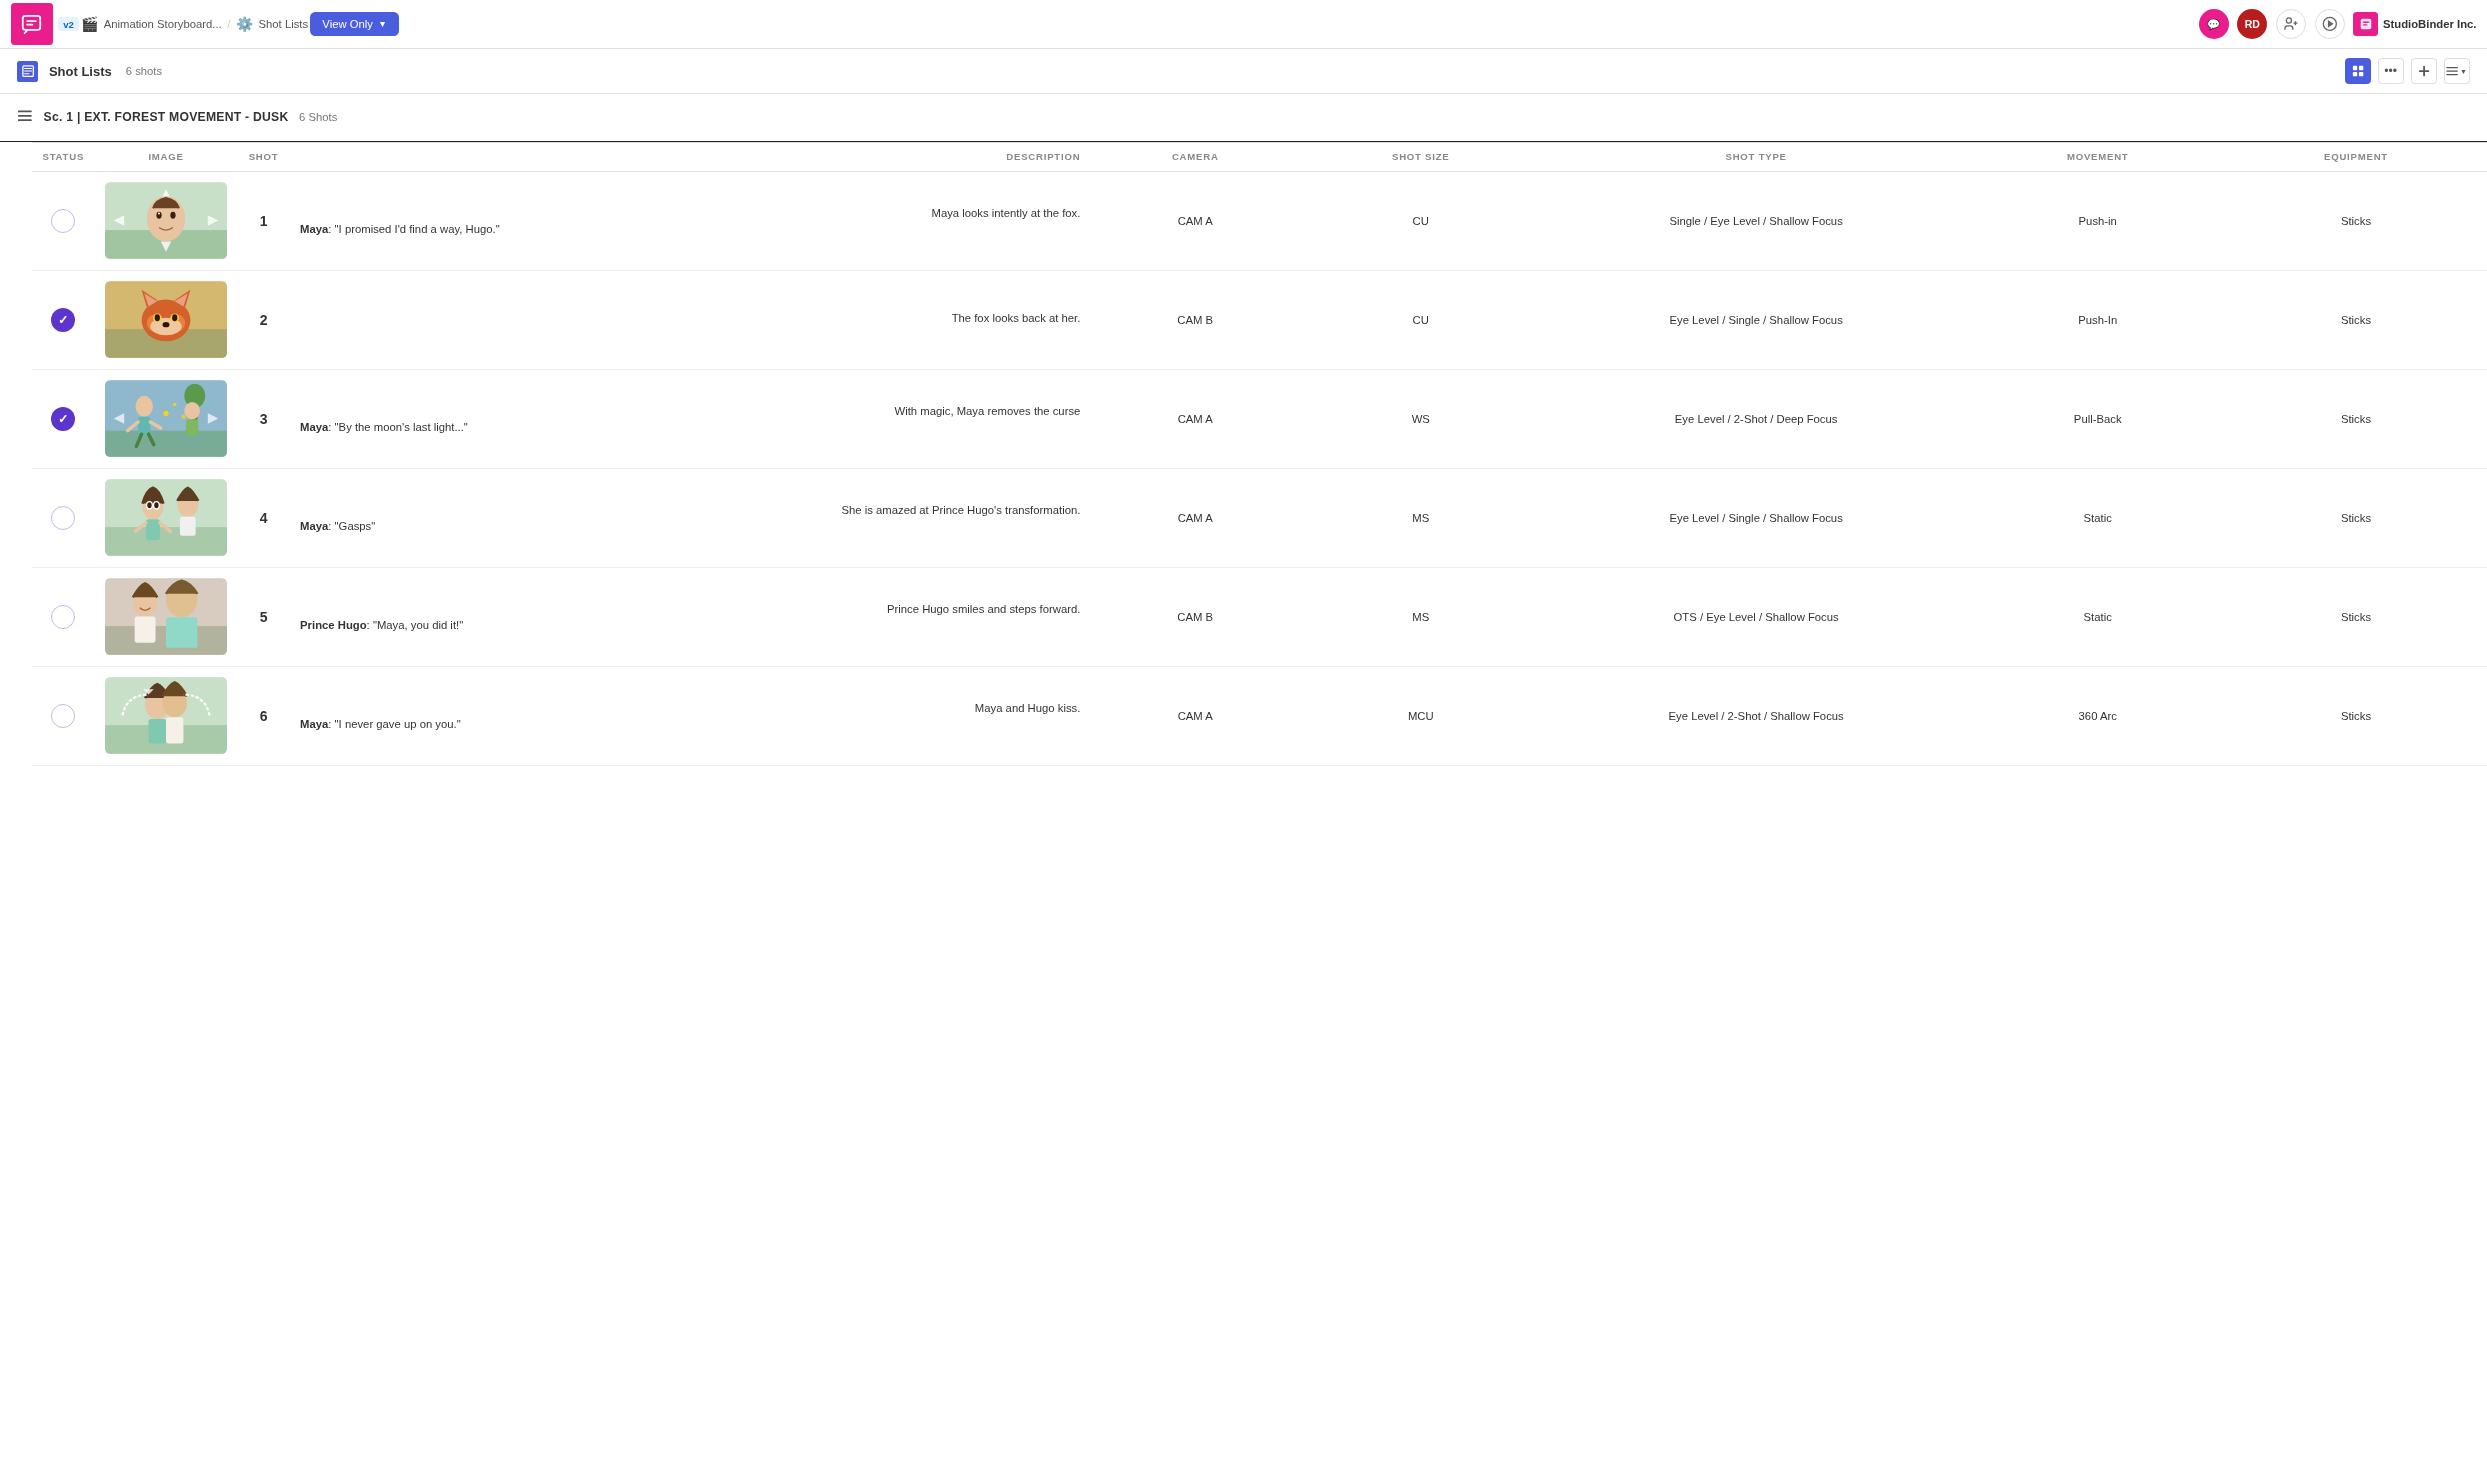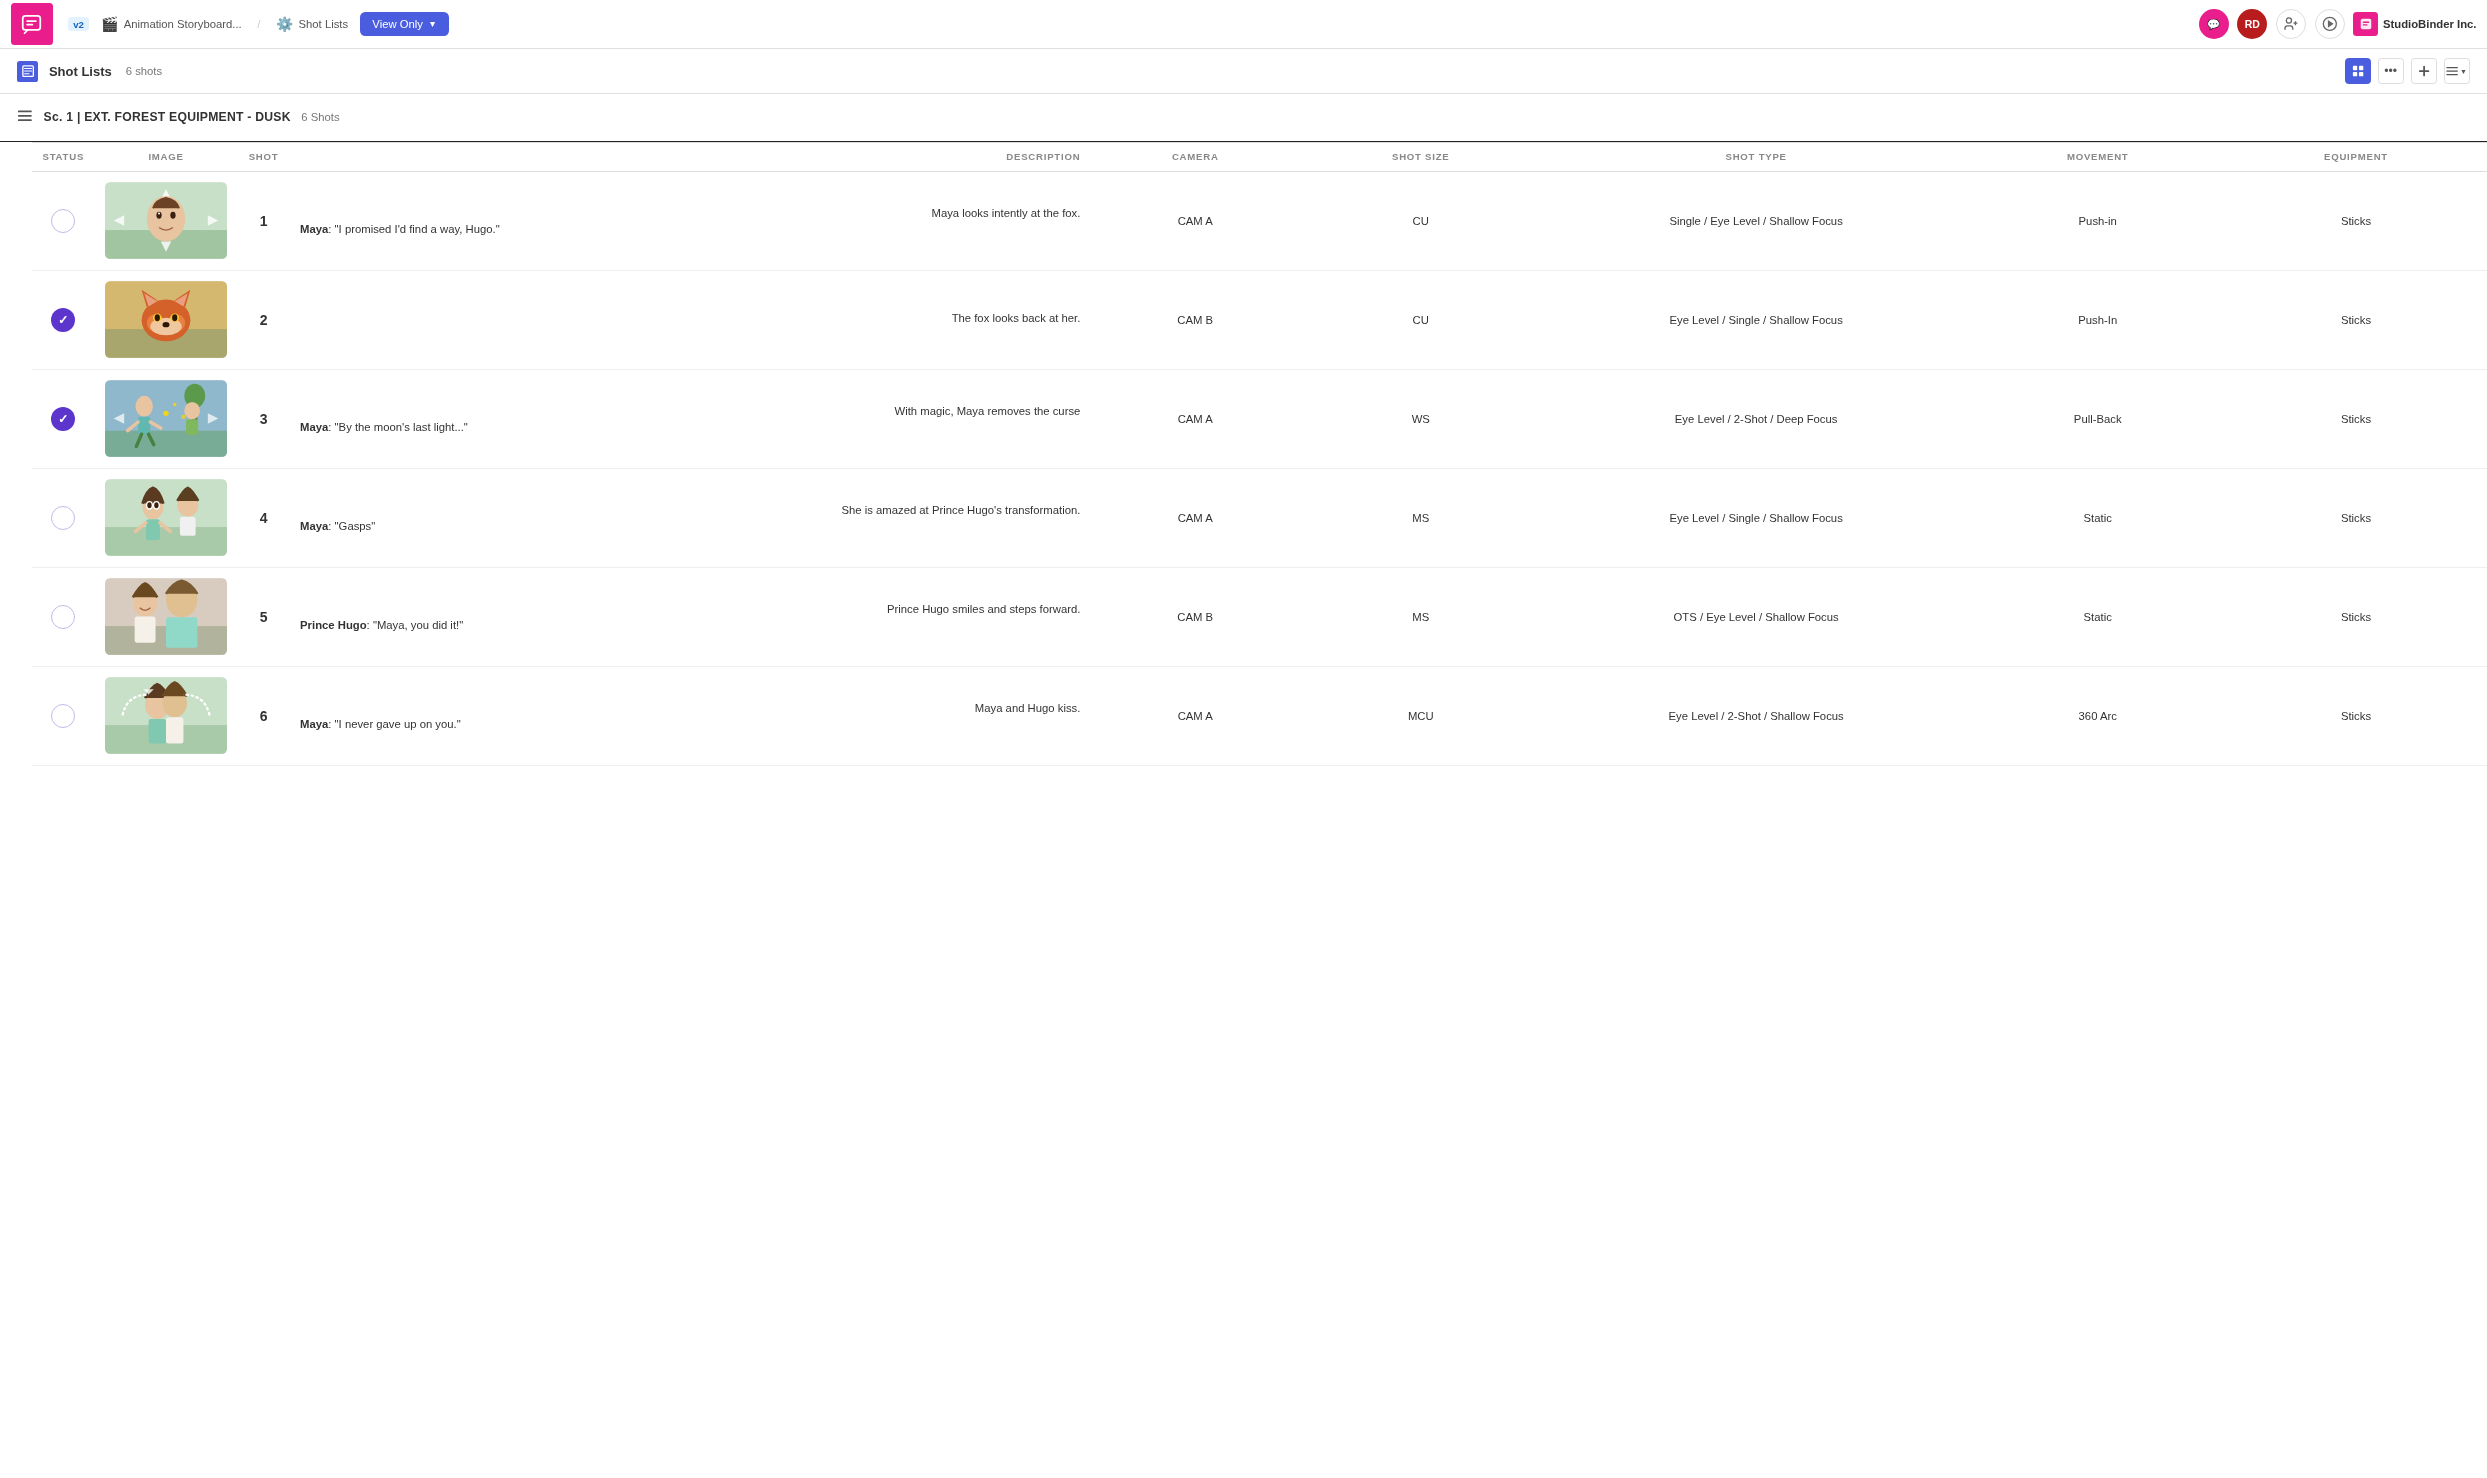--- a/index.html
+++ b/index.html
@@ -6,21 +6,21 @@
     body { font-family: -apple-system, BlinkMacSystemFont, 'Segoe UI', sans-serif; background: #fff; font-size: 11.3px; color: #333; }
 
     
     .top-nav {
       display: flex;
       align-items: center;
       height: 49px;
       background: #fff;
       border-bottom: 0.9px solid #e0e0e0;
       padding: 0 10.5px;
-      gap: 12px;
+      gap: 2px;
     }
     .app-icon {
       width: 42px; height: 42px;
       background: #e91e8c;
       border-radius: 3.5px;
       display: flex; align-items: center; justify-content: center;
       color: white; font-size: 17.4px; flex-shrink: 0;
     }
     .version-badge {
       background: #e3f2fd;
@@ -275,21 +275,21 @@
 
 <div class="scene-header">
   <span class="scene-lines-icon">
     <svg width="15.7" height="15.7" viewBox="0 0 18 18" fill="none">
       <path d="M2 4h14M2 9h14M2 14h14" stroke="#555" stroke-width="2" stroke-linecap="round"></path>
     </svg>
   </span>
   <span class="scene-title">
     <span>Sc. 1</span>
     <span> | </span>
-    <span>EXT. FOREST EQUIPMENT - DUSK</span>
+    <span>EXT. FOREST MOVEMENT - DUSK</span>
   </span>
   <span class="scene-shot-count">6 Shots</span>
 </div>
 <div style="height:0.9px;background:#222;margin:0 0 0 0;"></div>
 
 <div class="table-wrapper">
   <table>
     <thead>
       <tr>
         <th class="center">STATUS</th>

